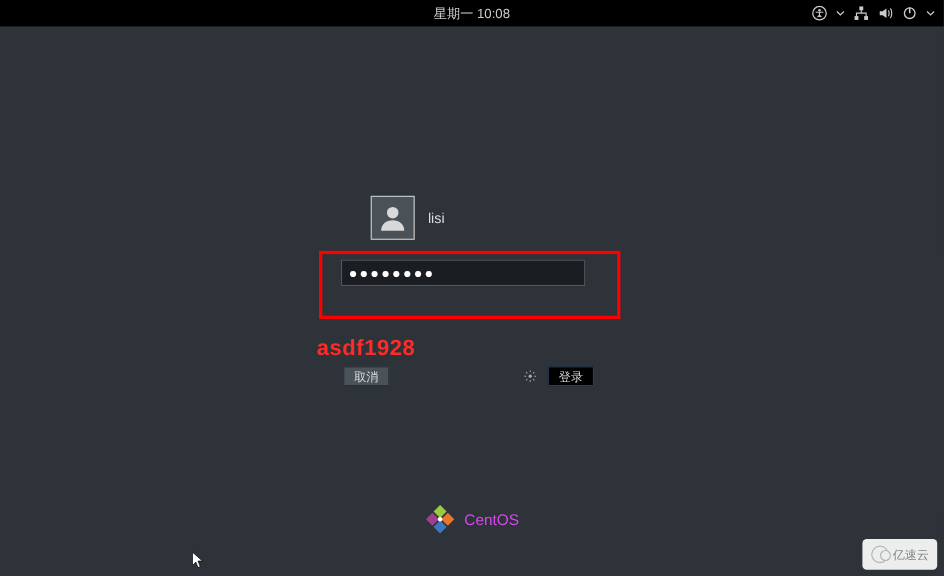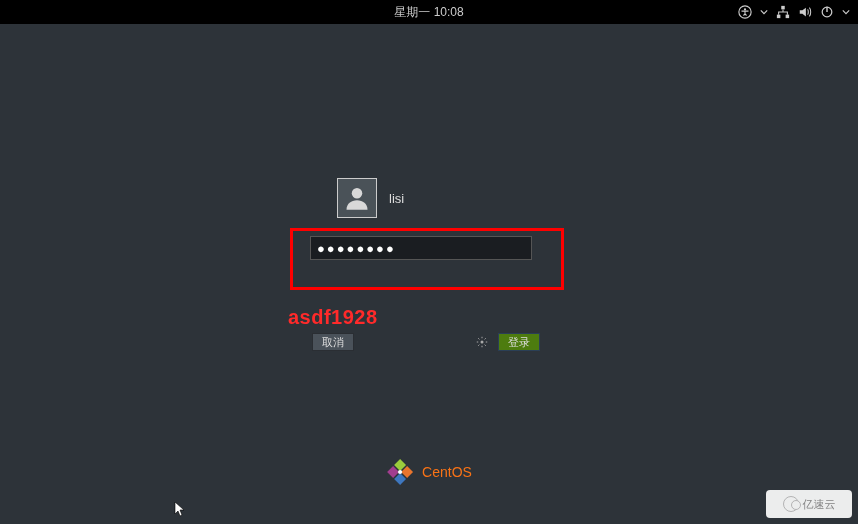--- a/index.html
+++ b/index.html
@@ -99,43 +99,43 @@
       background: #4a525a;
       border: 1px solid #2a2e33;
       color: #ddd;
       font-size: 11px;
       display: flex;
       align-items: center;
       justify-content: center;
       cursor: pointer;
       padding: 0 8px;
     }
-    .btn-login { background: #4d7c0f; border: 1px solid #2a3f56; }
+    .btn-login { background: #000000; border: 1px solid #2a3f56; }
     .right-group { display: flex; align-items: center; gap: 10px; }
     .gear-small { color: #aaa; display: flex; }
     .logo-block {
       position: absolute;
       bottom: 38px;
       left: 50%;
       transform: translateX(-50%);
       display: flex;
       align-items: center;
       gap: 8px;
     }
     .centos-icon {
       width: 28px;
       height: 28px;
       position: relative;
     }
-    .centos-text { font-size: 14px; color: #f97316; }
+    .centos-text { font-size: 14px; color: #d946ef; }
     .watermark {
       position: absolute;
       right: 6px;
       bottom: 6px;
-      width: 86px;
+      width: 68px;
       height: 28px;
       background: #f7f7f7;
       border-radius: 4px;
       display: flex;
       align-items: center;
       justify-content: center;
       gap: 4px;
       font-size: 11px;
       color: #888;
       opacity: 0.95;

